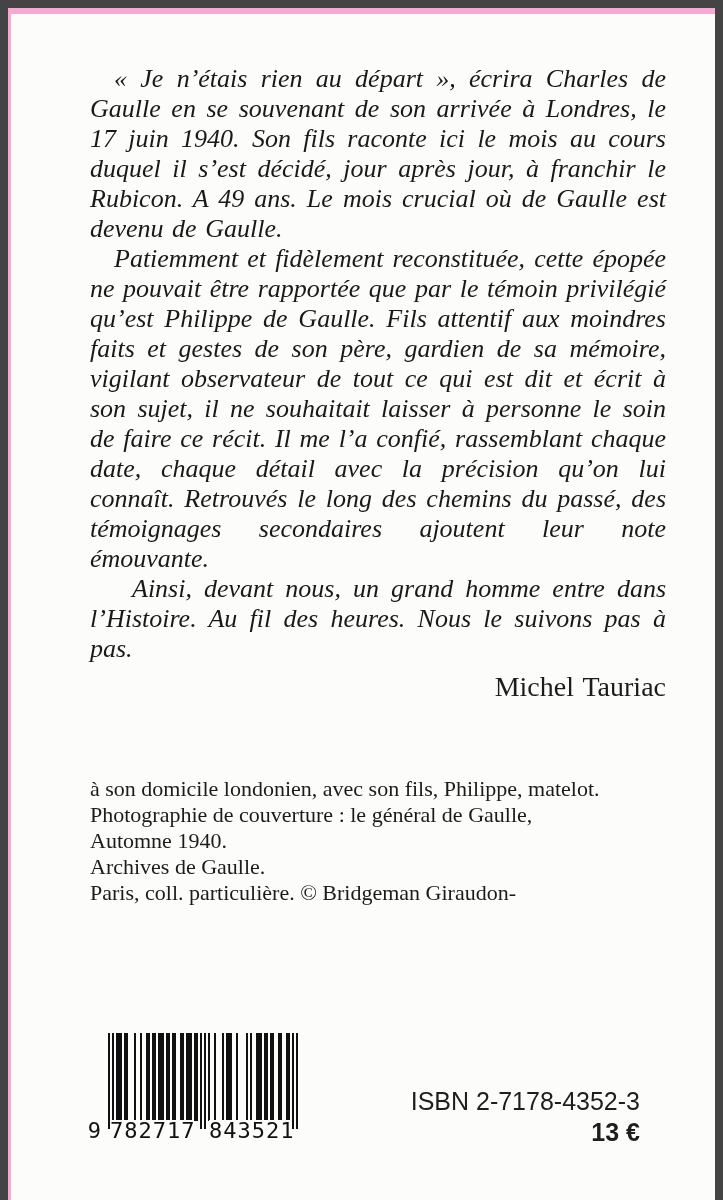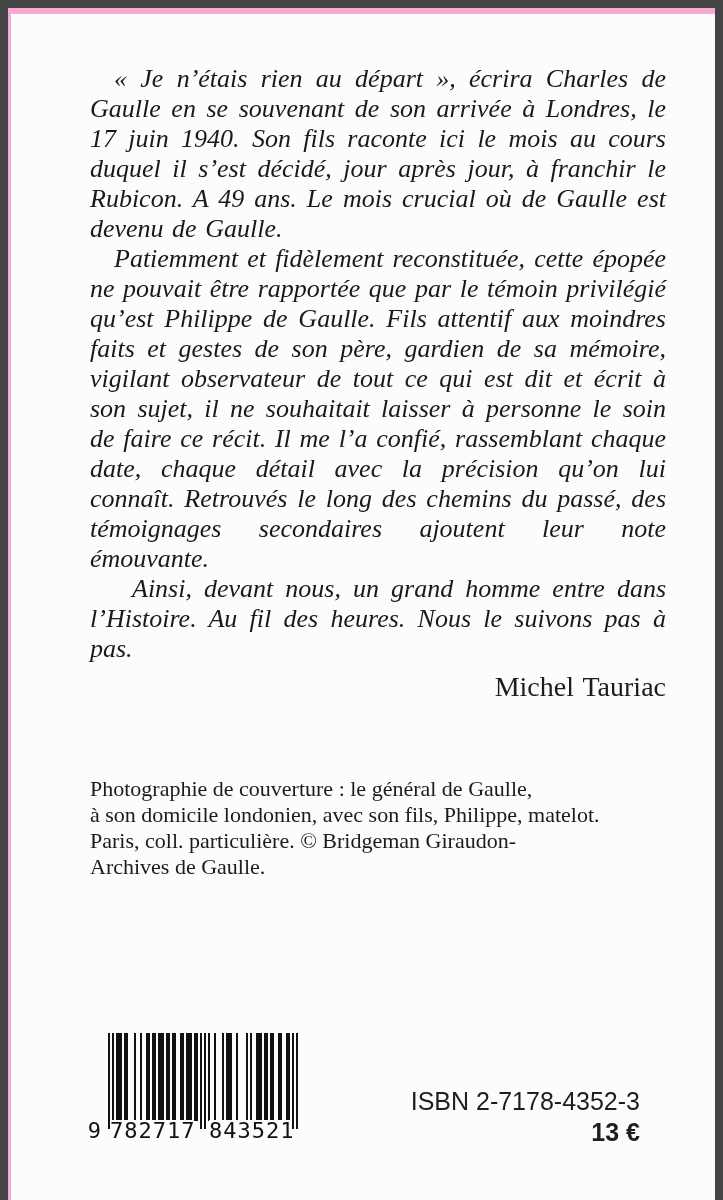--- a/index.html
+++ b/index.html
@@ -95,24 +95,25 @@
   <div class="paper"></div>
 
   <div class="synopsis">
     <p>« Je n’étais rien au départ », écrira Charles de Gaulle en se souvenant de son arrivée à Londres, le 17 juin 1940. Son fils raconte ici le mois au cours duquel il s’est décidé, jour après jour, à franchir le Rubicon. A 49 ans. Le mois crucial où de Gaulle est devenu de Gaulle.</p>
     <p>Patiemment et fidèlement reconstituée, cette épopée ne pouvait être rapportée que par le témoin privilégié qu’est Philippe de Gaulle. Fils attentif aux moindres faits et gestes de son père, gardien de sa mémoire, vigilant observateur de tout ce qui est dit et écrit à son sujet, il ne souhaitait laisser à personne le soin de faire ce récit. Il me l’a confié, rassemblant chaque date, chaque détail avec la précision qu’on lui connaît. Retrouvés le long des chemins du passé, des témoignages secondaires ajoutent leur note émouvante.</p>
     <p class="big-indent">Ainsi, devant nous, un grand homme entre dans l’Histoire. Au fil des heures. Nous le suivons pas à pas.</p>
     <div class="author-line">Michel Tauriac</div>
   </div>
 
   <div class="credit">
+    <div>à son domicile londonien, avec son fils, Philippe, matelot.</div>
     <div>Photographie de couverture : le général de Gaulle,</div>
-    <div>à son domicile londonien, avec son fils, Philippe, matelot.</div>
+    <div>Automne 1940.</div>
+    <div>Archives de Gaulle.</div>
     <div>Paris, coll. particulière. © Bridgeman Giraudon-</div>
-    <div>Archives de Gaulle.</div>
   </div>
 
   <div class="barcode" id="barcode-bars">
       <div class="bar guard" style="left: 0px;"></div>
       <div class="bar guard" style="left: 4px;"></div>
       <div class="bar" style="left: 8px;"></div>
       <div class="bar" style="left: 10px;"></div>
       <div class="bar" style="left: 12px;"></div>
       <div class="bar" style="left: 16px;"></div>
       <div class="bar" style="left: 18px;"></div>

